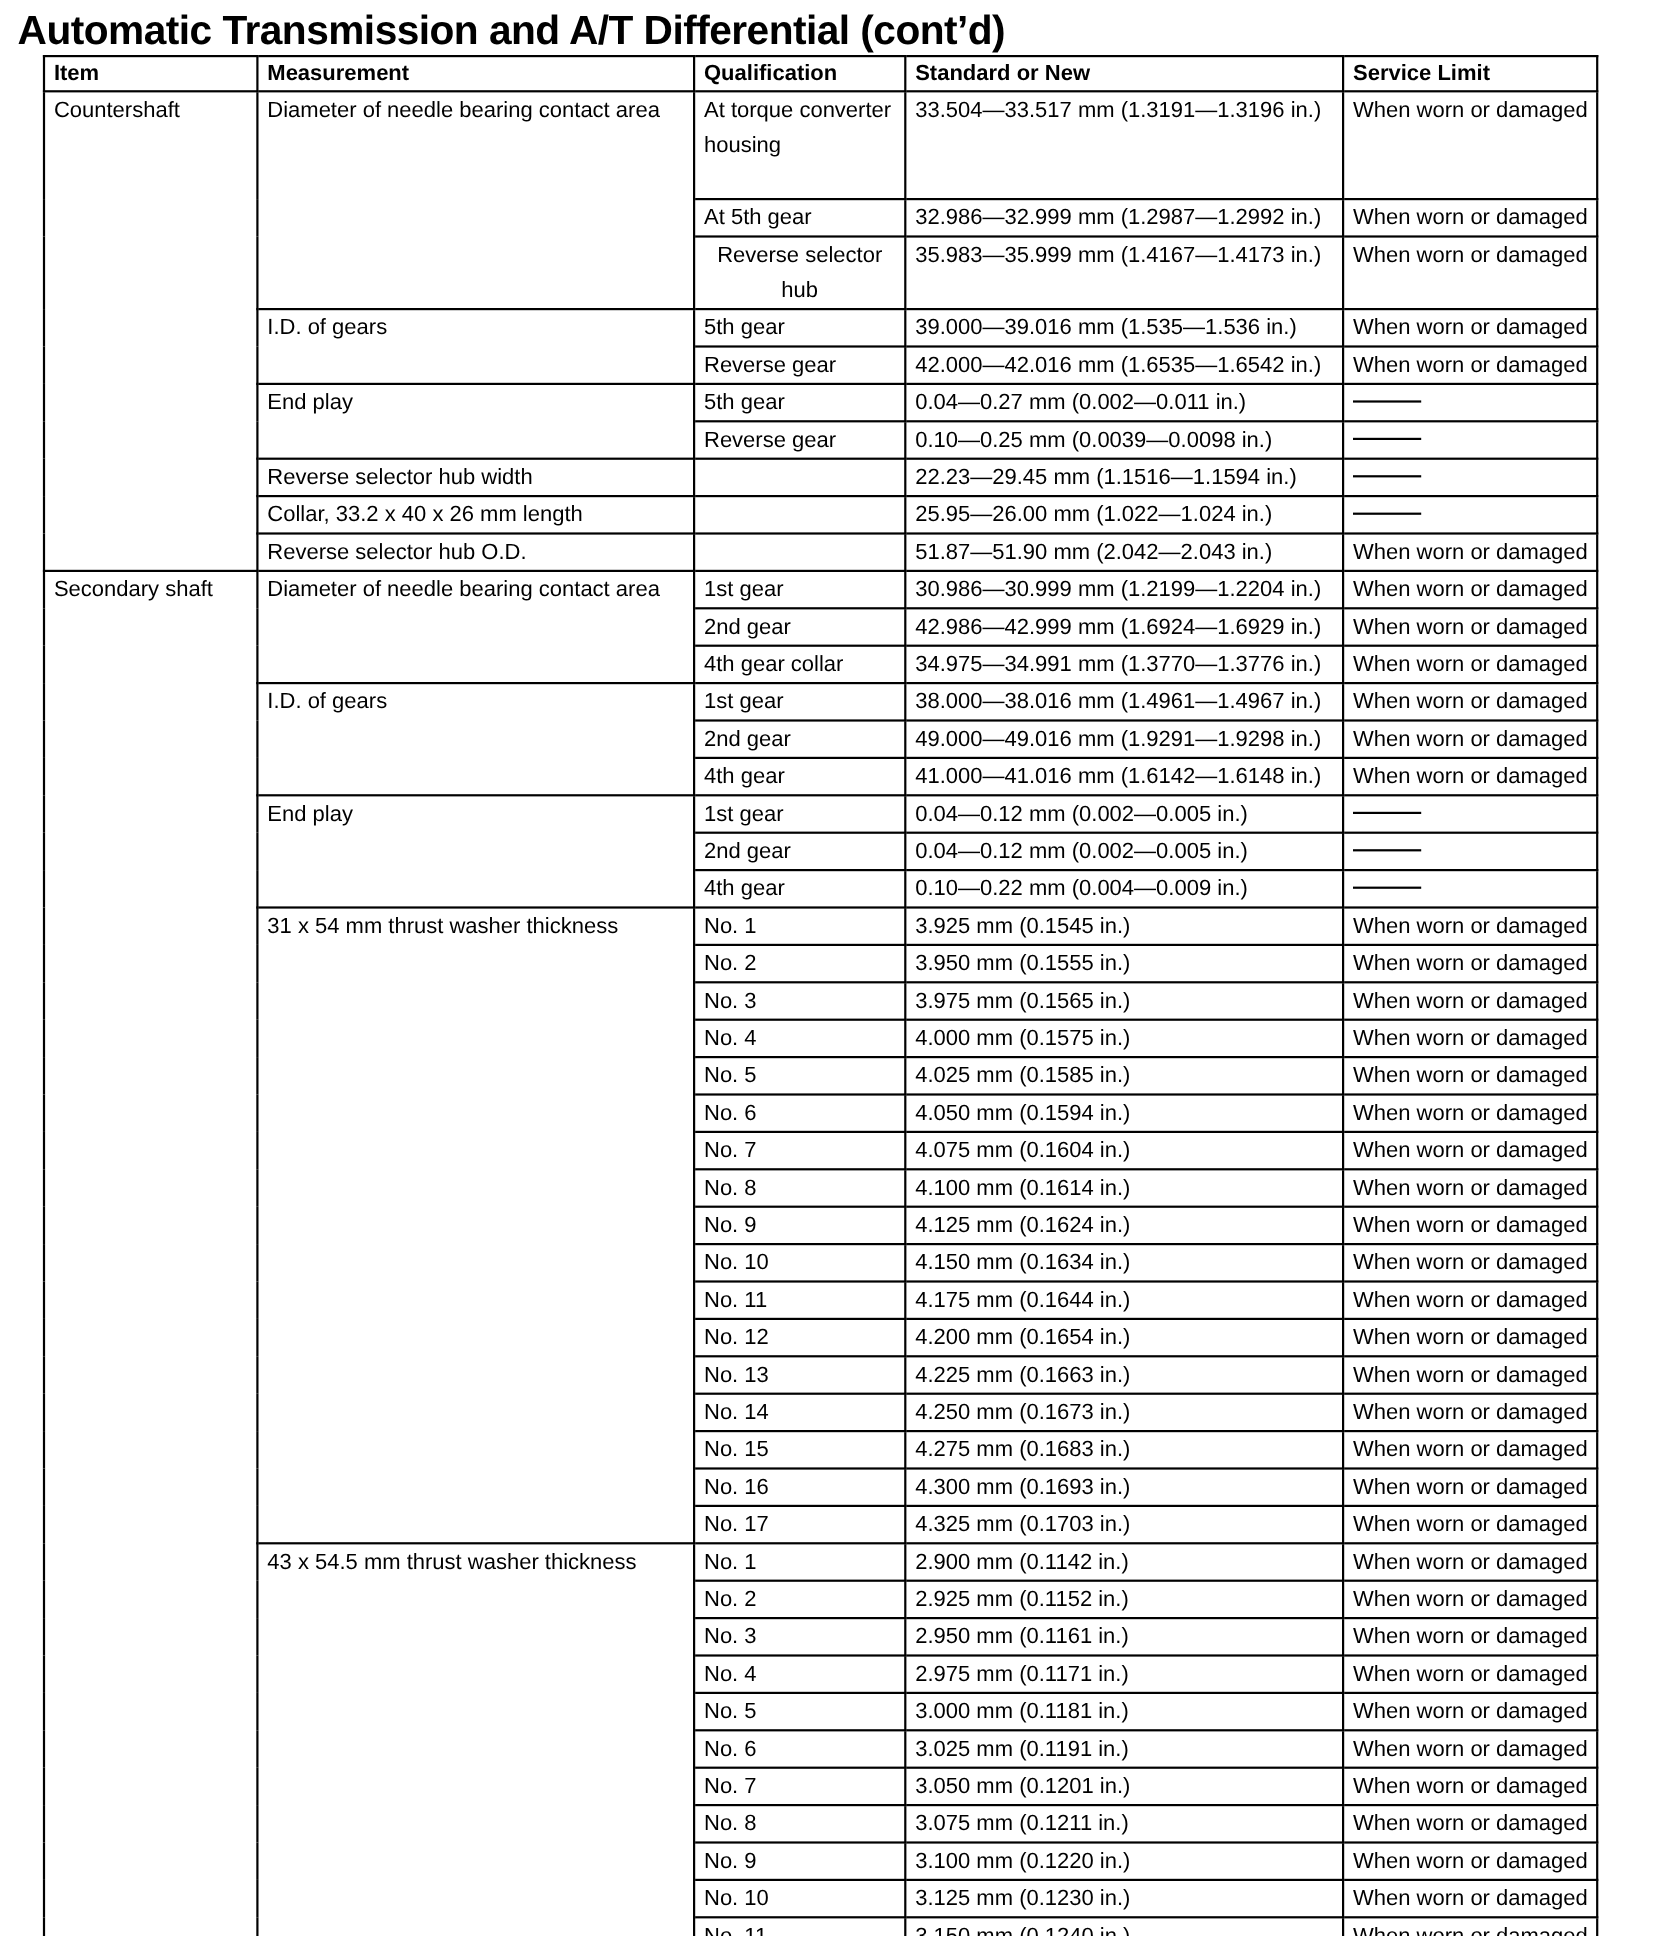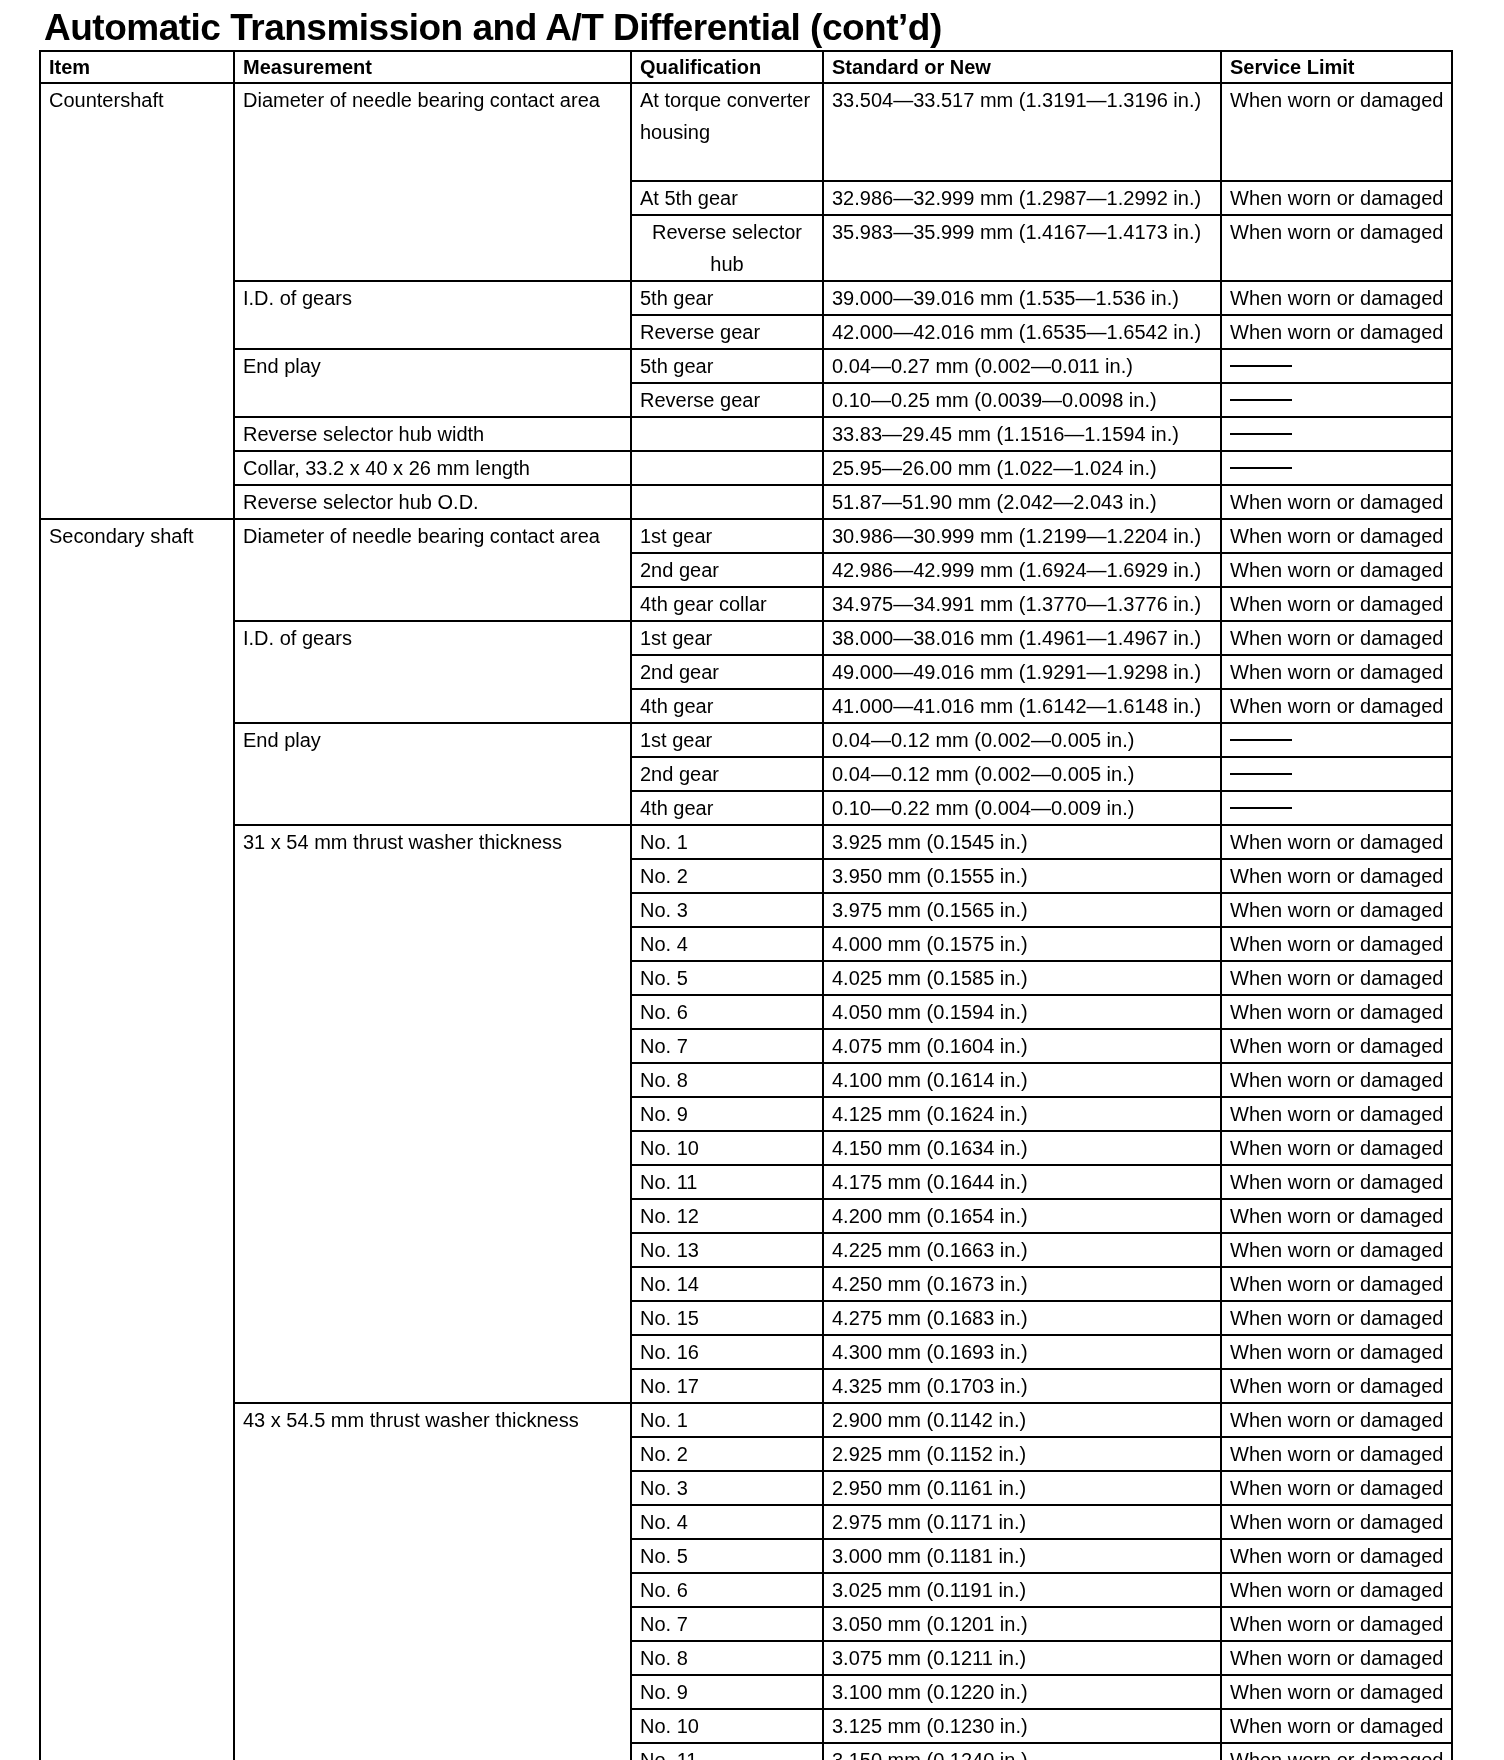--- a/index.html
+++ b/index.html
@@ -1,18 +1,18 @@
 <!DOCTYPE html>
 <html><head>
 <meta charset="utf-8">
 <style>
   html, body { margin: 0; padding: 0; background: #ffffff; }
   body { width: 1504px; height: 1760px; position: relative; overflow: hidden; color: #000; }
   .title {
-    position: absolute; left: 44px; top: 6px;
+    position: absolute; left: 16px; top: 6px;
     font-family: "Liberation Sans", sans-serif; font-weight: bold;
     font-size: 37px; letter-spacing: -0.5px; line-height: 44px; white-space: nowrap;
   }
   table.spec {
     position: absolute; left: 39px; top: 50px;
     border-collapse: collapse; table-layout: fixed;
     font-family: "Liberation Sans", sans-serif; font-size: 20px; line-height: 32px;
   }
   table.spec th, table.spec td {
     border: 2px solid #000; padding: 0 8px; vertical-align: top; text-align: left;
@@ -91,21 +91,21 @@
         <td><span class="dash"></span></td>
       </tr>
       <tr>
         <td class="wrap" style="height: 32px;">Reverse gear</td>
         <td>0.10—0.25 mm (0.0039—0.0098 in.)</td>
         <td><span class="dash"></span></td>
       </tr>
       <tr>
         <td class="meas wrap" rowspan="1">Reverse selector hub width</td>
         <td class="wrap" style="height: 32px;"></td>
-        <td>33.83—29.45 mm (1.1516—1.1594 in.)</td>
+        <td>22.23—29.45 mm (1.1516—1.1594 in.)</td>
         <td><span class="dash"></span></td>
       </tr>
       <tr>
         <td class="meas wrap" rowspan="1">Collar, 33.2 x 40 x 26 mm length</td>
         <td class="wrap" style="height: 32px;"></td>
         <td>25.95—26.00 mm (1.022—1.024 in.)</td>
         <td><span class="dash"></span></td>
       </tr>
       <tr>
         <td class="meas wrap" rowspan="1">Reverse selector hub O.D.</td>

